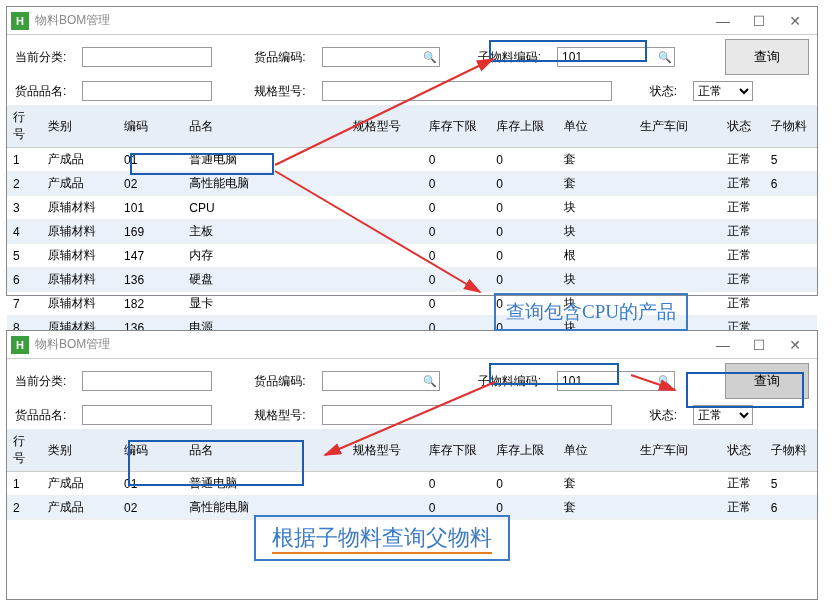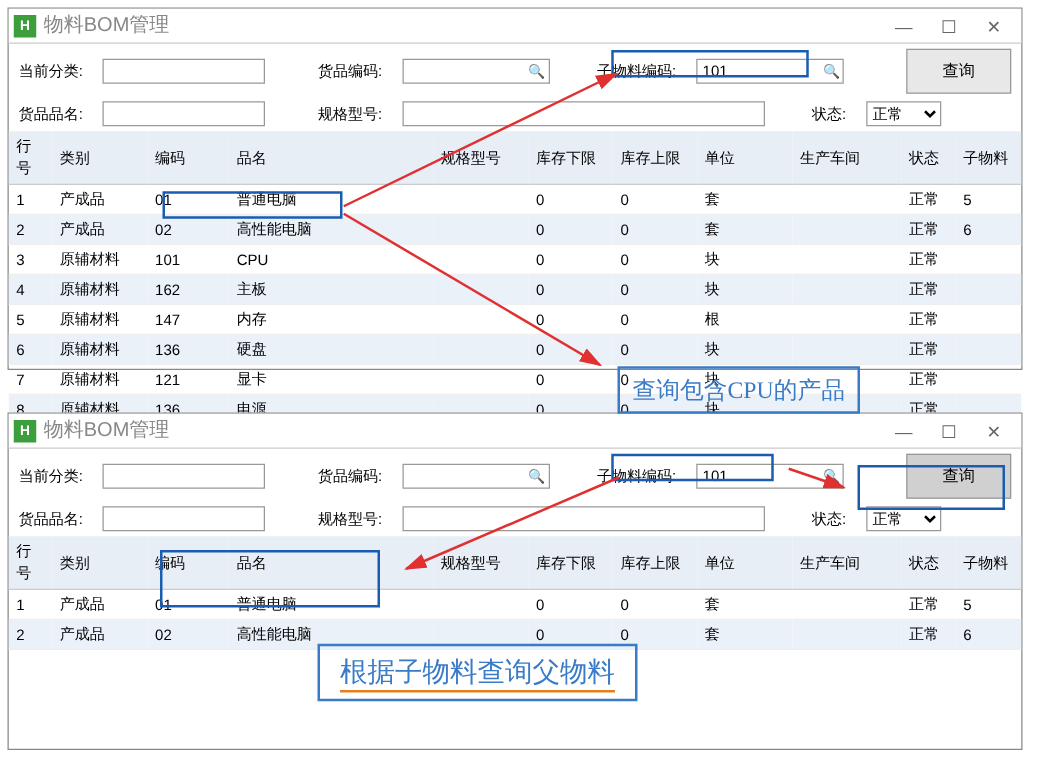--- a/index.html
+++ b/index.html
@@ -1,20 +1,20 @@
 <!DOCTYPE html>
 <html><head>
 <meta charset="utf-8">
 <style>
 * { box-sizing: border-box; margin: 0; padding: 0; }
 body { font-family: "Microsoft YaHei", SimSun, sans-serif; font-size: 12px; background: #fff; width: 833px; height: 607px; position: relative; }
 .window { border: 1px solid #888; position: absolute; background: #fff; }
 .titlebar { height: 28px; display: flex; align-items: center; padding: 0 4px; background: #fff; border-bottom: 1px solid #ccc; }
 .app-icon { width: 18px; height: 18px; background: #3c9e3c; color: #fff; display: flex; align-items: center; justify-content: center; font-weight: bold; font-size: 11px; margin-right: 6px; }
-.title-text { color: #888; font-size: 16px; flex: 1; }
+.title-text { color: #888; font-size: 12px; flex: 1; }
 .win-controls { display: flex; }
 .win-btn { width: 36px; height: 24px; display: flex; align-items: center; justify-content: center; color: #666; font-size: 14px; cursor: pointer; }
 .form-row { display: flex; align-items: center; padding: 4px 8px; gap: 16px; }
 .lbl { font-size: 12px; white-space: nowrap; }
 .input { border: 1px solid #999; height: 20px; padding: 0 4px; font-size: 12px; background: #fff; }
 .search-input { position: relative; display: inline-flex; align-items: center; }
 .search-input input { padding-right: 18px; }
 .search-icon { position: absolute; right: 3px; font-size: 11px; color: #333; }
 .select { border: 1px solid #999; height: 20px; font-size: 12px; background: #fff; }
 .query-btn { border: 1px solid #999; background: #e8e8e8; padding: 8px 28px; font-size: 13px; cursor: pointer; }
@@ -122,21 +122,21 @@
           <td>0</td>
           <td>0</td>
           <td>块</td>
           <td></td>
           <td>正常</td>
           <td></td>
         </tr>
         <tr class="alt">
           <td>4</td>
           <td>原辅材料</td>
-          <td>162</td>
+          <td>169</td>
           <td>主板</td>
           <td></td>
           <td>0</td>
           <td>0</td>
           <td>块</td>
           <td></td>
           <td>正常</td>
           <td></td>
         </tr>
         <tr>
@@ -161,21 +161,21 @@
           <td>0</td>
           <td>0</td>
           <td>块</td>
           <td></td>
           <td>正常</td>
           <td></td>
         </tr>
         <tr>
           <td>7</td>
           <td>原辅材料</td>
-          <td>121</td>
+          <td>182</td>
           <td>显卡</td>
           <td></td>
           <td>0</td>
           <td>0</td>
           <td>块</td>
           <td></td>
           <td>正常</td>
           <td></td>
         </tr>
         <tr class="alt">

